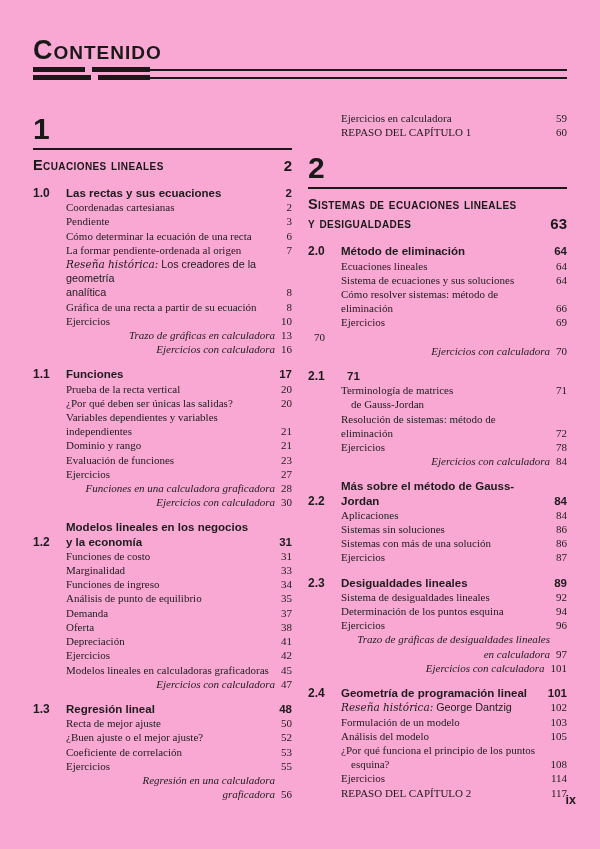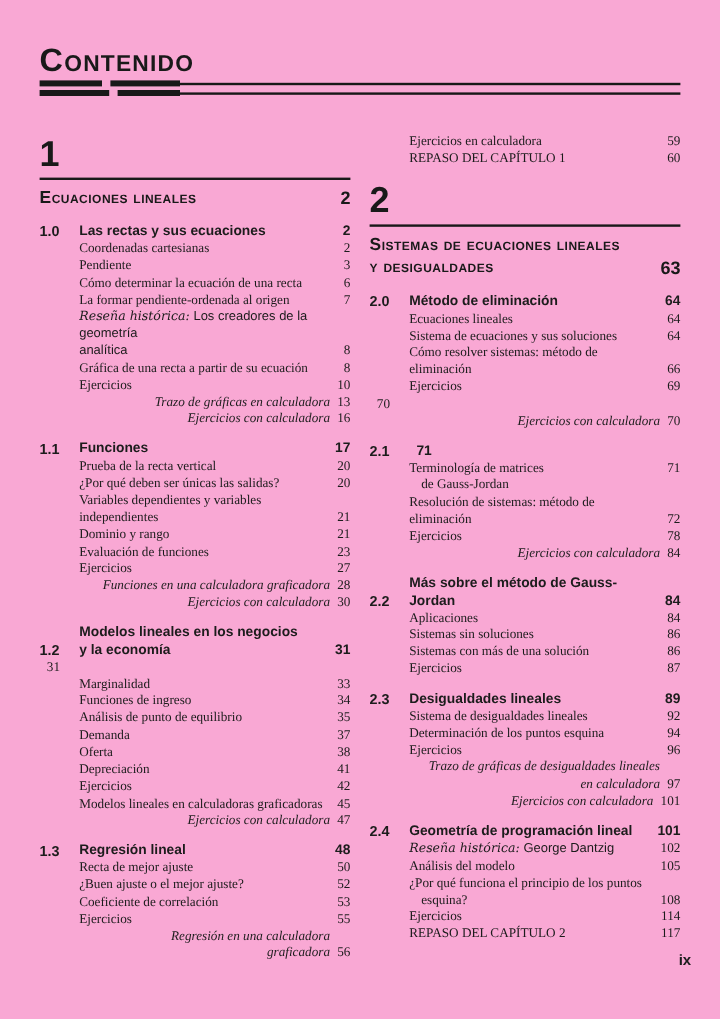--- a/index.html
+++ b/index.html
@@ -246,20 +246,23 @@
         <section class="sec">
           <div class="sec-head">
             <div class="sec-num">1.2</div>
             <div class="sec-lines">
               <div class="sec-line">Modelos lineales en los negocios</div>
               <div class="sec-line">y la economía</div>
             </div>
             <div class="sec-page">31</div>
           </div>
           <div class="entry">
+            <div class="entry-body">
+              <div class="line">Funciones de costo</div>
+            </div>
             <div class="entry-page">31</div>
           </div>
           <div class="entry">
             <div class="entry-body">
               <div class="line">Marginalidad</div>
             </div>
             <div class="entry-page">33</div>
           </div>
           <div class="entry">
             <div class="entry-body">
@@ -532,20 +535,26 @@
             <div class="sec-page">101</div>
           </div>
           <div class="entry style-sans">
             <div class="entry-body">
               <div class="line"><span class="script">Reseña histórica:</span> <span class="after-script">George Dantzig</span></div>
             </div>
             <div class="entry-page">102</div>
           </div>
           <div class="entry">
             <div class="entry-body">
+              <div class="line">Formulación de un modelo</div>
+            </div>
+            <div class="entry-page">103</div>
+          </div>
+          <div class="entry">
+            <div class="entry-body">
               <div class="line">Análisis del modelo</div>
             </div>
             <div class="entry-page">105</div>
           </div>
           <div class="entry">
             <div class="entry-body">
               <div class="line">¿Por qué funciona el principio de los puntos</div>
               <div class="line indent2">esquina?</div>
             </div>
             <div class="entry-page">108</div>

